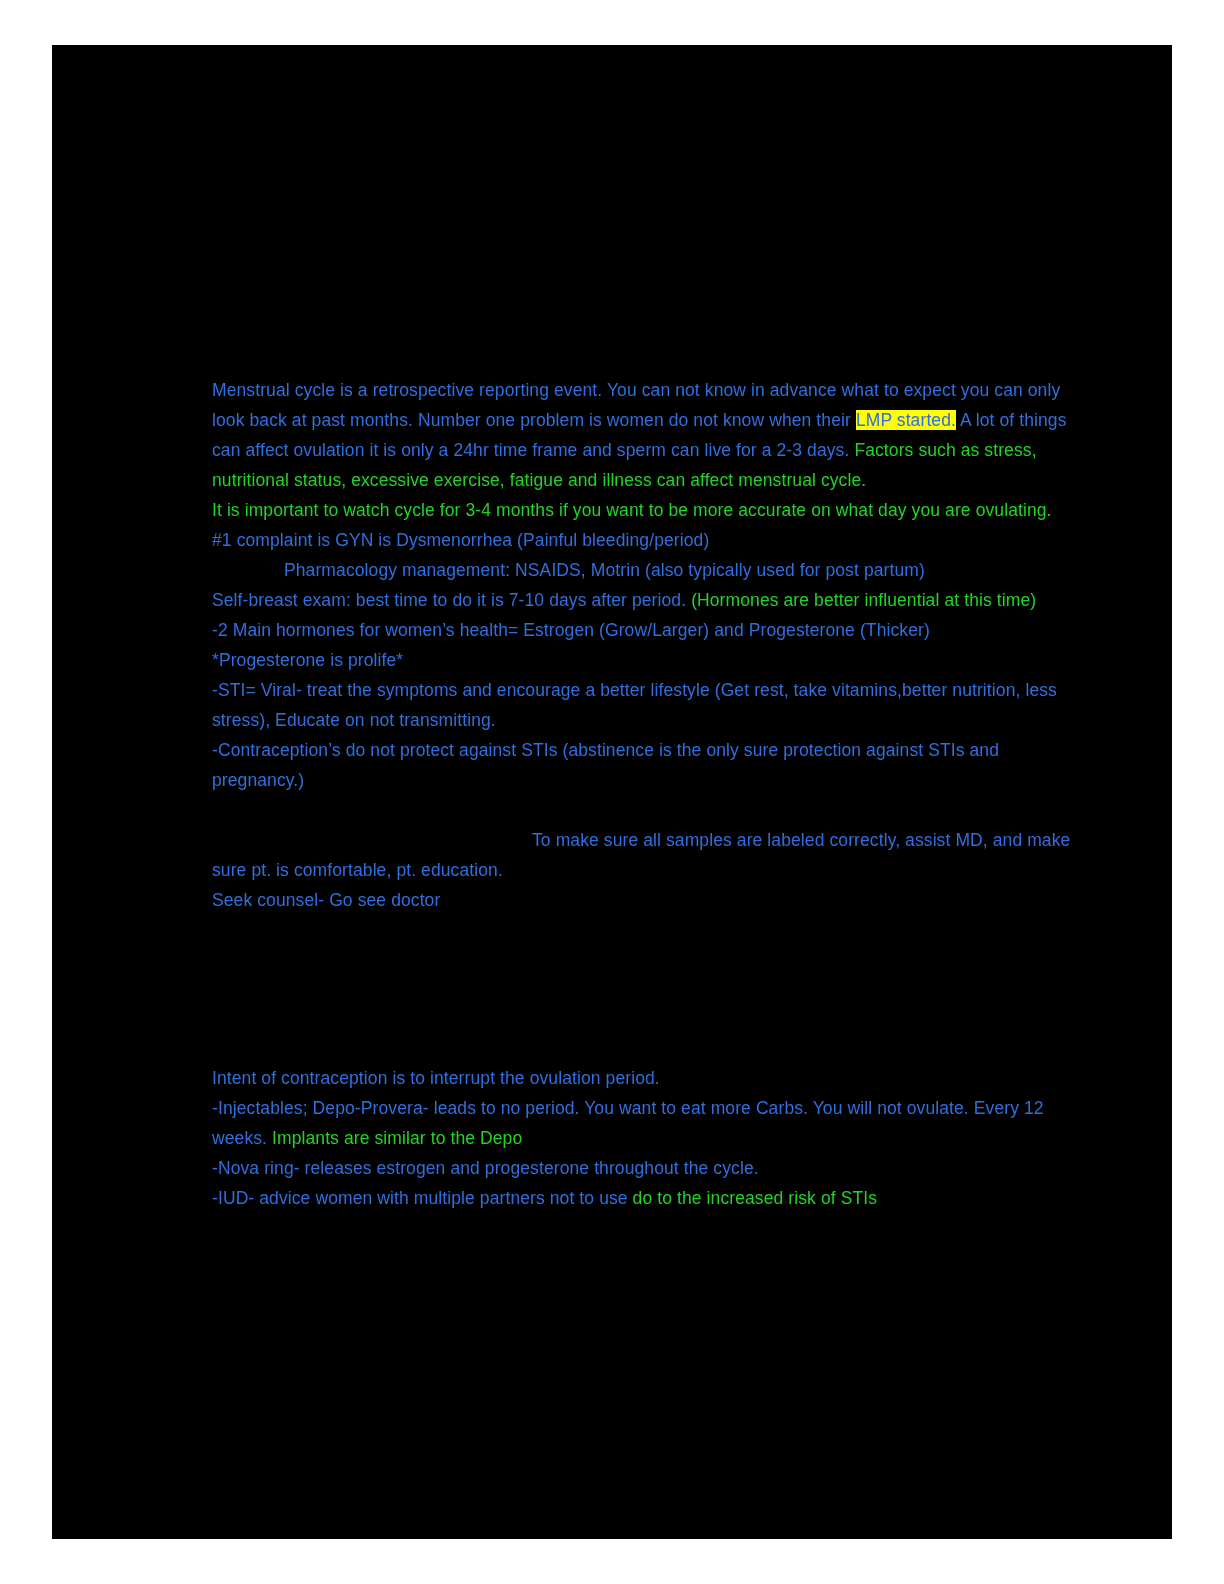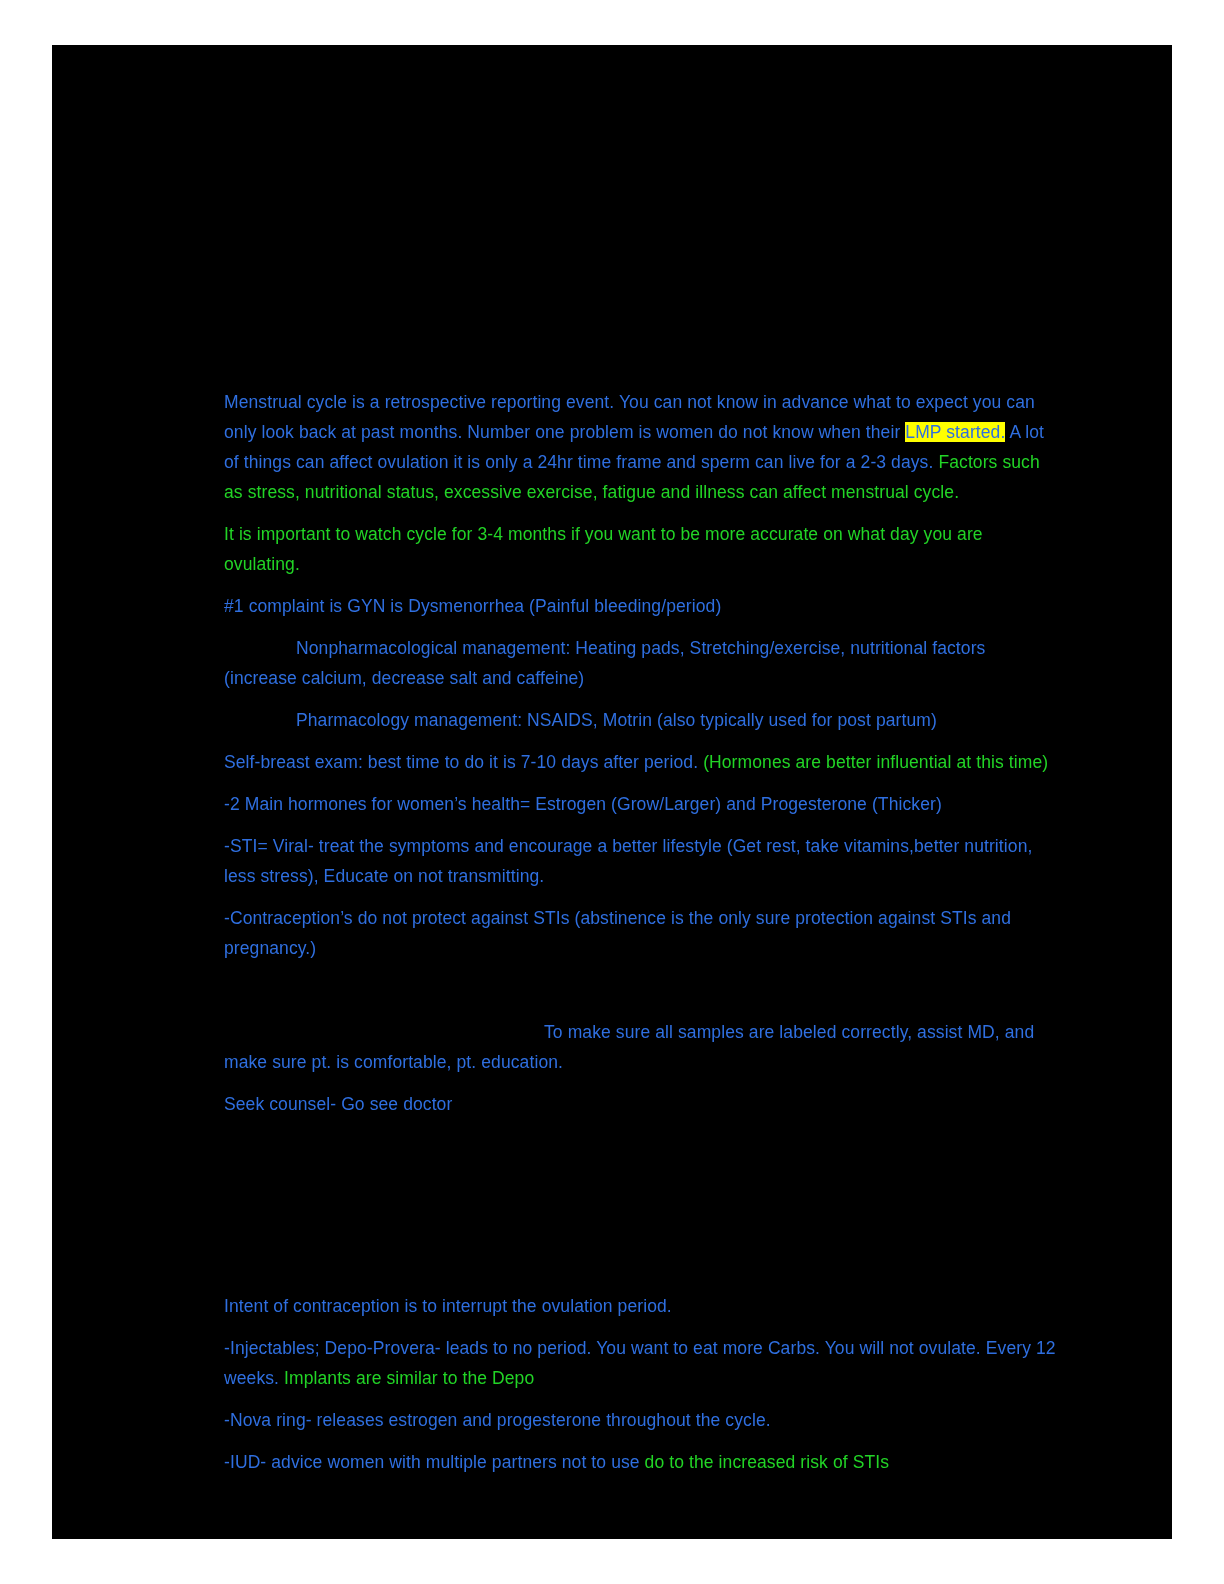--- a/index.html
+++ b/index.html
@@ -31,21 +31,21 @@
   #notes {
     position: absolute;
     left: 160px;
     top: 330px;
     width: 860px;
     font-size: 17.5px;
     line-height: 30px;
     letter-spacing: 0.1px;
   }
   .line {
-    margin: 12px;
+    margin: 0;
     padding: 0;
     white-space: pre-wrap;
   }
   .blue   { color: #2f6fe0; }
   .green  { color: #22d426; }
   .hl     { background: #ffff00; color: #2f6fe0; }
   .indent { display: inline-block; width: 72px; }
   .indent-wide { display: inline-block; width: 320px; }
   .spacer-sm { height: 30px; }
   .spacer-lg { height: 148px; }
@@ -56,28 +56,28 @@
 <div id="page">
   <div id="canvas">
     <div id="notes">
 
       <p class="line"><span class="blue">Menstrual cycle is a retrospective reporting event. You can not know in advance what to expect you can only look back at past months. Number one problem is women do not know when their </span><span class="hl">LMP started.</span><span class="blue"> A lot of things can affect ovulation it is only a 24hr time frame and sperm can live for a 2-3 days. </span><span class="green">Factors such as stress, nutritional status, excessive exercise, fatigue and illness can affect menstrual cycle.</span></p>
 
       <p class="line"><span class="green">It is important to watch cycle for 3-4 months if you want to be more accurate on what day you are ovulating.</span></p>
 
       <p class="line"><span class="blue">#1 complaint is GYN is Dysmenorrhea (Painful bleeding/period)</span></p>
 
-      <p class="line"><span class="indent"></span><span class="blue">Nonpharmacological management: Heating pads, Stretching/exercise, nutritional factors (increase calcium, decrease salt and caffeine)</span></p>
 
       <p class="line"><span class="indent"></span><span class="blue">Pharmacology management: NSAIDS, Motrin (also typically used for post partum)</span></p>
 
       <p class="line"><span class="blue">Self-breast exam: best time to do it is 7-10 days after period. </span><span class="green">(Hormones are better influential at this time)</span></p>
 
       <p class="line"><span class="blue">-2 Main hormones for women’s health= Estrogen (Grow/Larger) and Progesterone (Thicker)</span></p>
 
+      <p class="line"><span class="blue">*Progesterone is prolife*</span></p>
 
       <p class="line"><span class="blue">-STI= Viral- treat the symptoms and encourage a better lifestyle (Get rest, take vitamins,better nutrition, less stress), Educate on not transmitting.</span></p>
 
       <p class="line"><span class="blue">-Contraception’s do not protect against STIs (abstinence is the only sure protection against STIs and pregnancy.)</span></p>
 
       <div class="spacer-sm"></div>
 
       <p class="line"><span class="indent-wide"></span><span class="blue">To make sure all samples are labeled correctly, assist MD, and make sure pt. is comfortable, pt. education.</span></p>
 
       <p class="line"><span class="blue">Seek counsel- Go see doctor</span></p>

